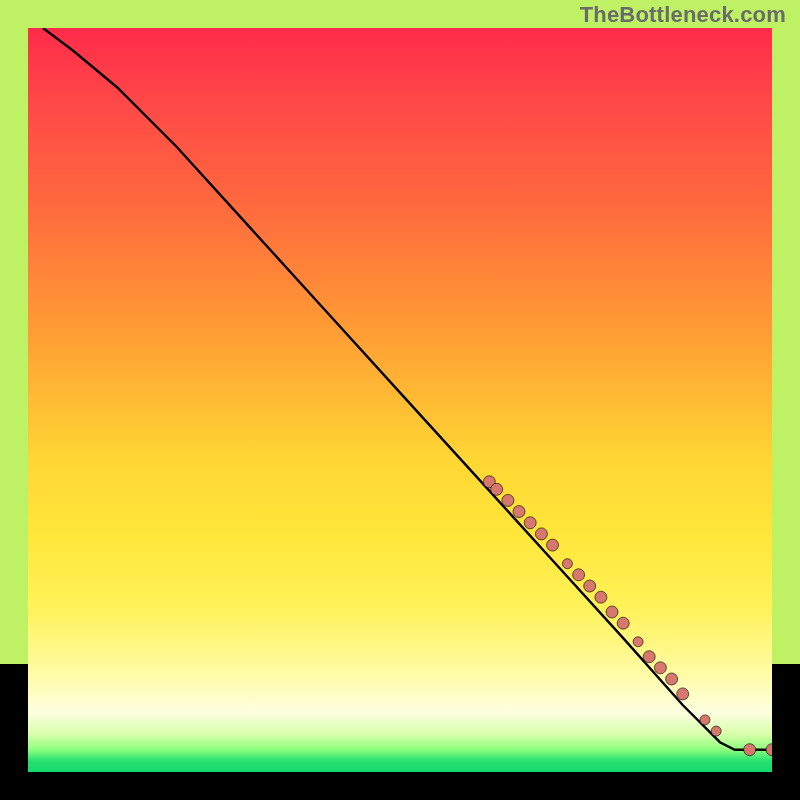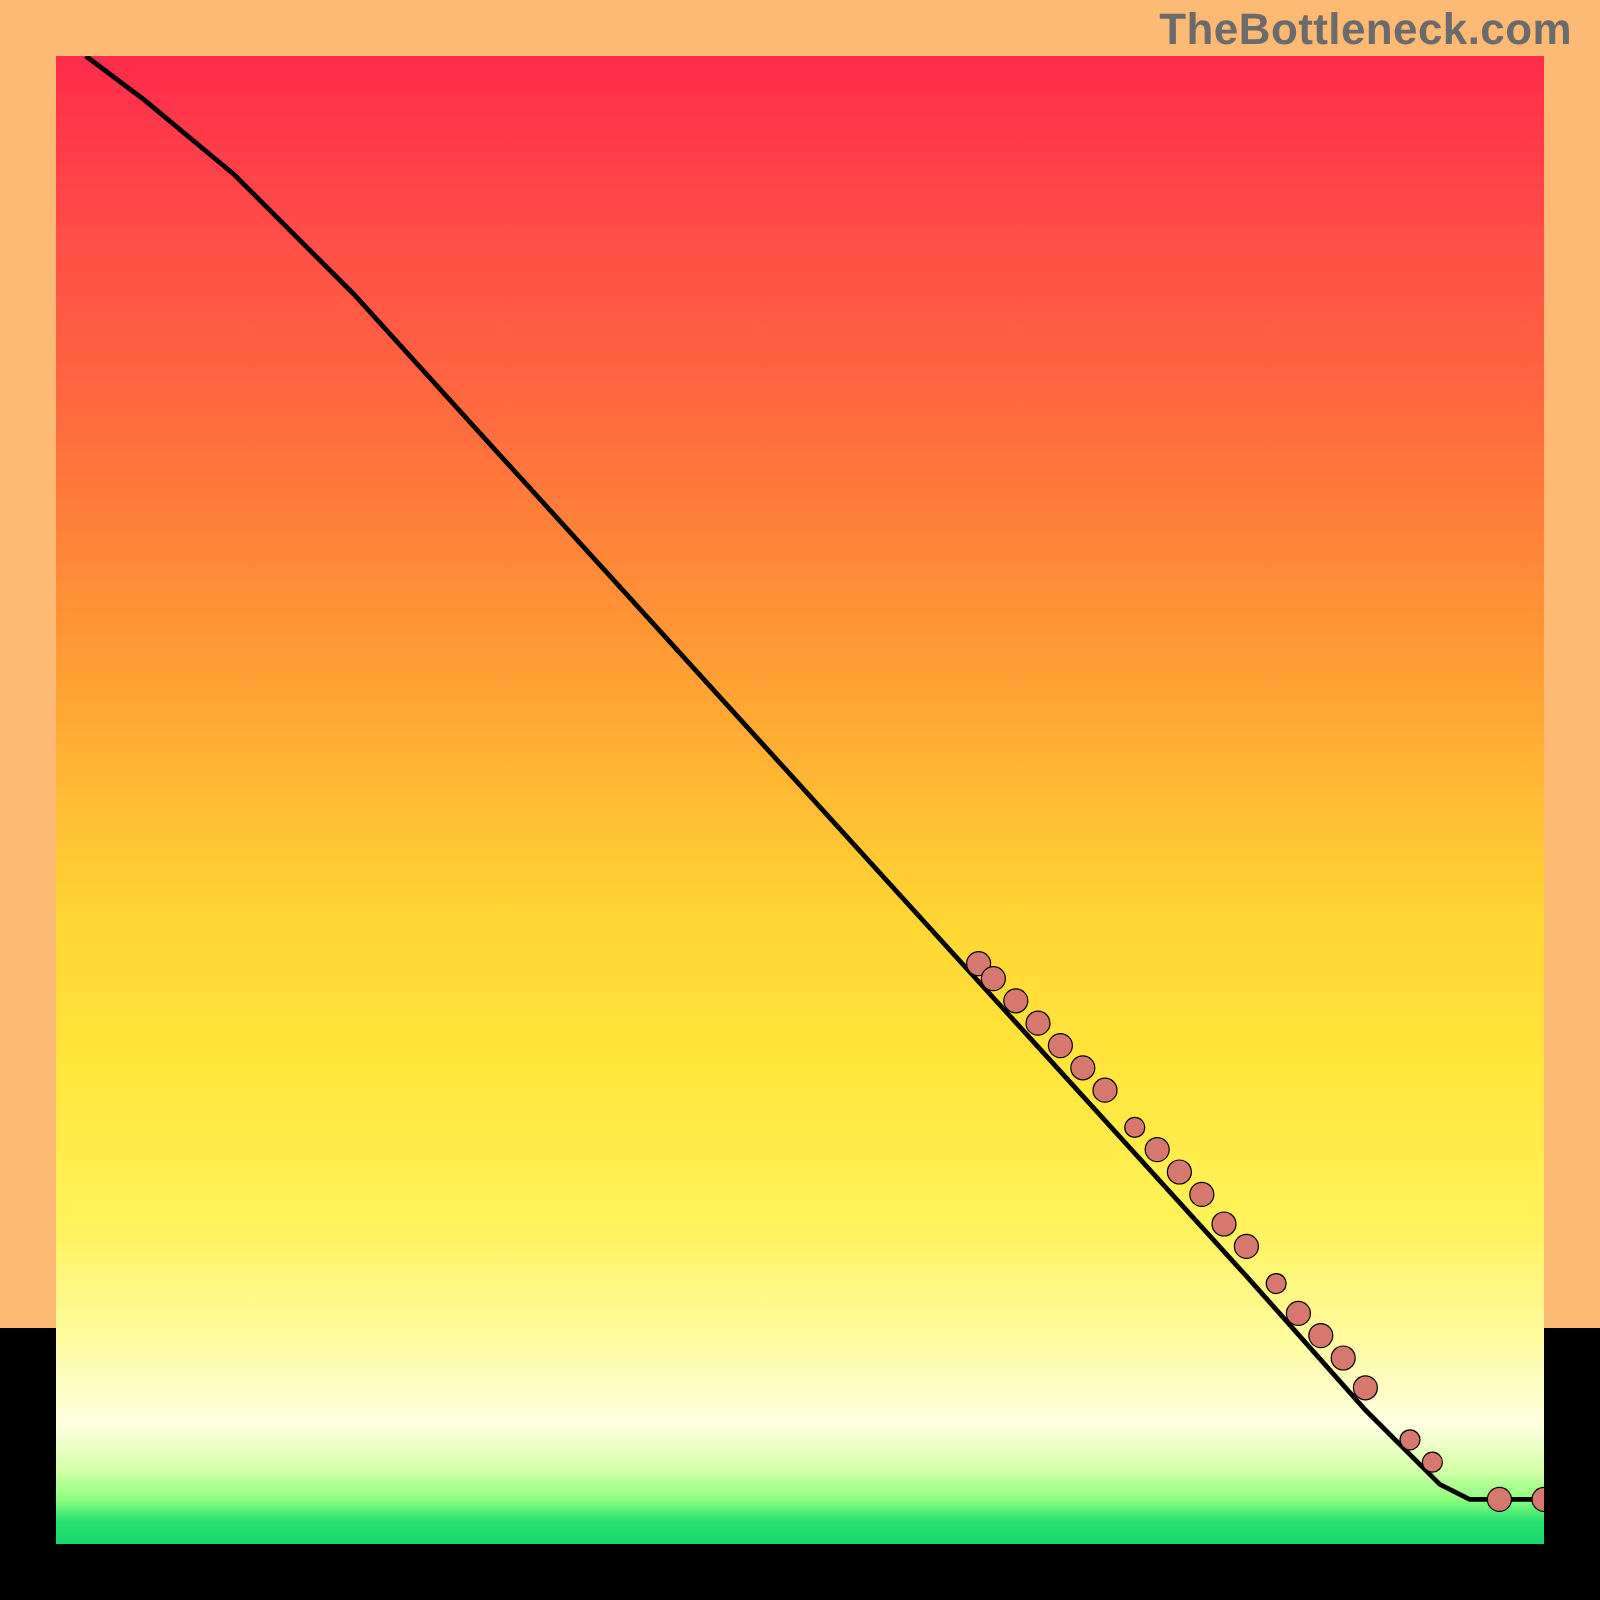--- a/index.html
+++ b/index.html
@@ -8,21 +8,21 @@
     width: 800px;
     height: 800px;
     background: #000;
     overflow: hidden;
     font-family: Arial, Helvetica, sans-serif;
   }
   .frame {
     position: relative;
     width: 800px;
     height: 664px;
-    background: #fdba74;
+    background: #bef264;
   }
   .watermark {
     position: absolute;
     top: 2px;
     right: 14px;
     font-size: 22px;
     font-weight: 600;
     color: #6b6b6b;
     letter-spacing: 0.2px;
     z-index: 3;

